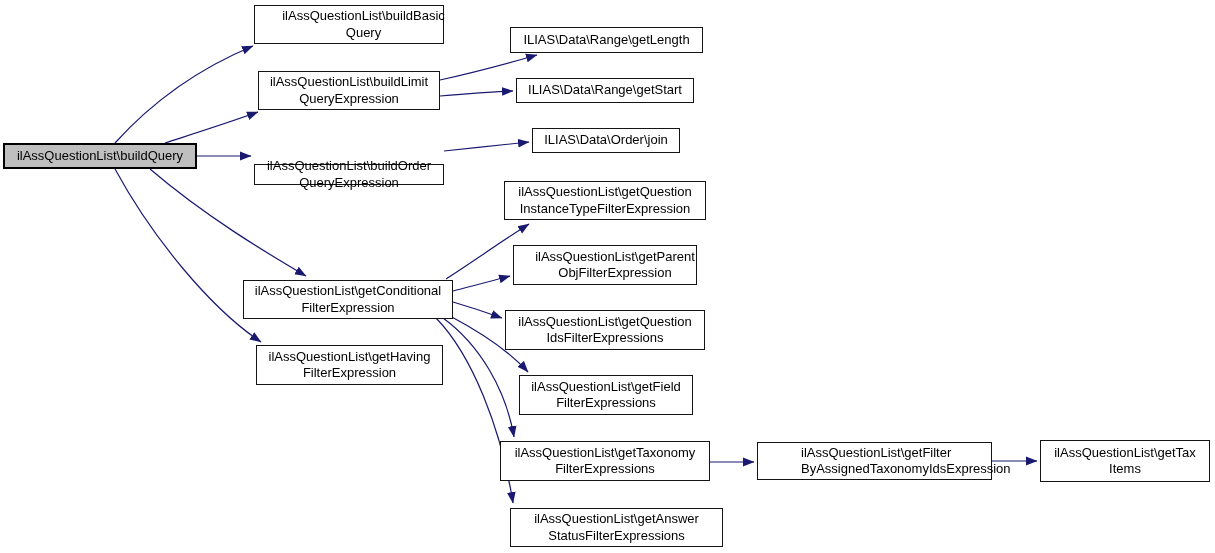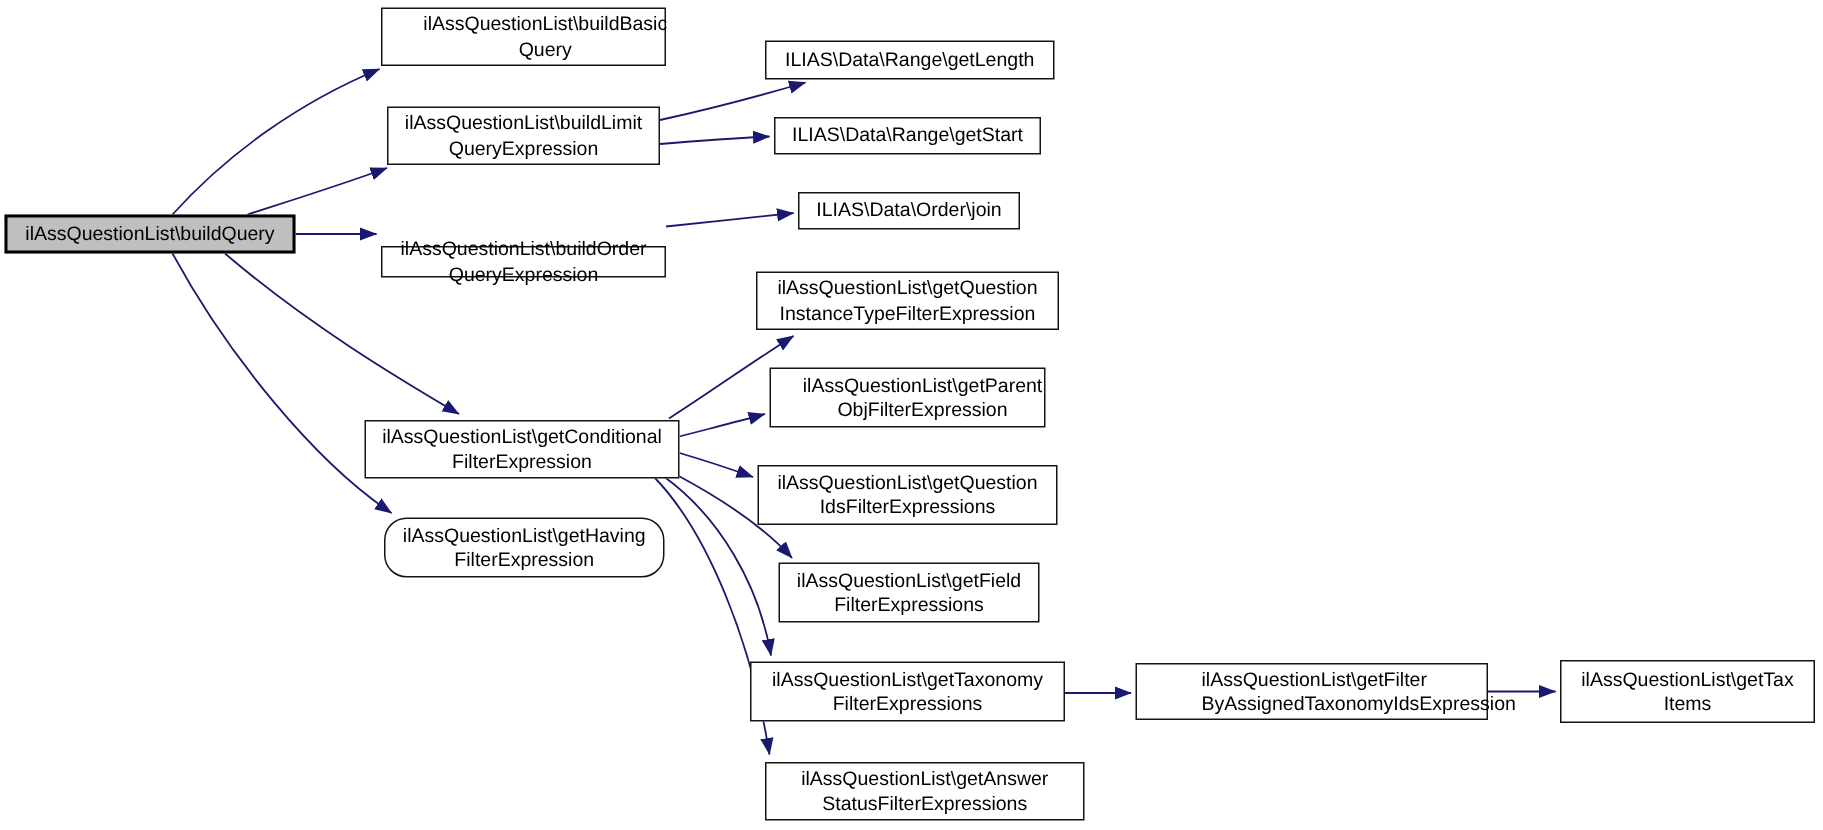--- a/index.html
+++ b/index.html
@@ -100,21 +100,21 @@
       <div class="line">ObjFilterExpression</div>
     </div>
     <div class="node" title="" style="left: 243px; top: 280px; width: 210px; height: 39px;">
       <div class="line">ilAssQuestionList\getConditional</div>
       <div class="line">FilterExpression</div>
     </div>
     <div class="node" title="" style="left: 505px; top: 310px; width: 200px; height: 40px;">
       <div class="line">ilAssQuestionList\getQuestion</div>
       <div class="line">IdsFilterExpressions</div>
     </div>
-    <div class="node" title="" style="left: 256px; top: 345px; width: 187px; height: 40px; border-radius: 15px;">
+    <div class="node" title="" style="left: 256px; top: 345px; width: 187px; height: 40px;">
       <div class="line">ilAssQuestionList\getHaving</div>
       <div class="line">FilterExpression</div>
     </div>
     <div class="node" title="" style="left: 519px; top: 375px; width: 174px; height: 40px;">
       <div class="line">ilAssQuestionList\getField</div>
       <div class="line">FilterExpressions</div>
     </div>
     <div class="node" title="" style="left: 500px; top: 441px; width: 210px; height: 40px;">
       <div class="line">ilAssQuestionList\getTaxonomy</div>
       <div class="line">FilterExpressions</div>

